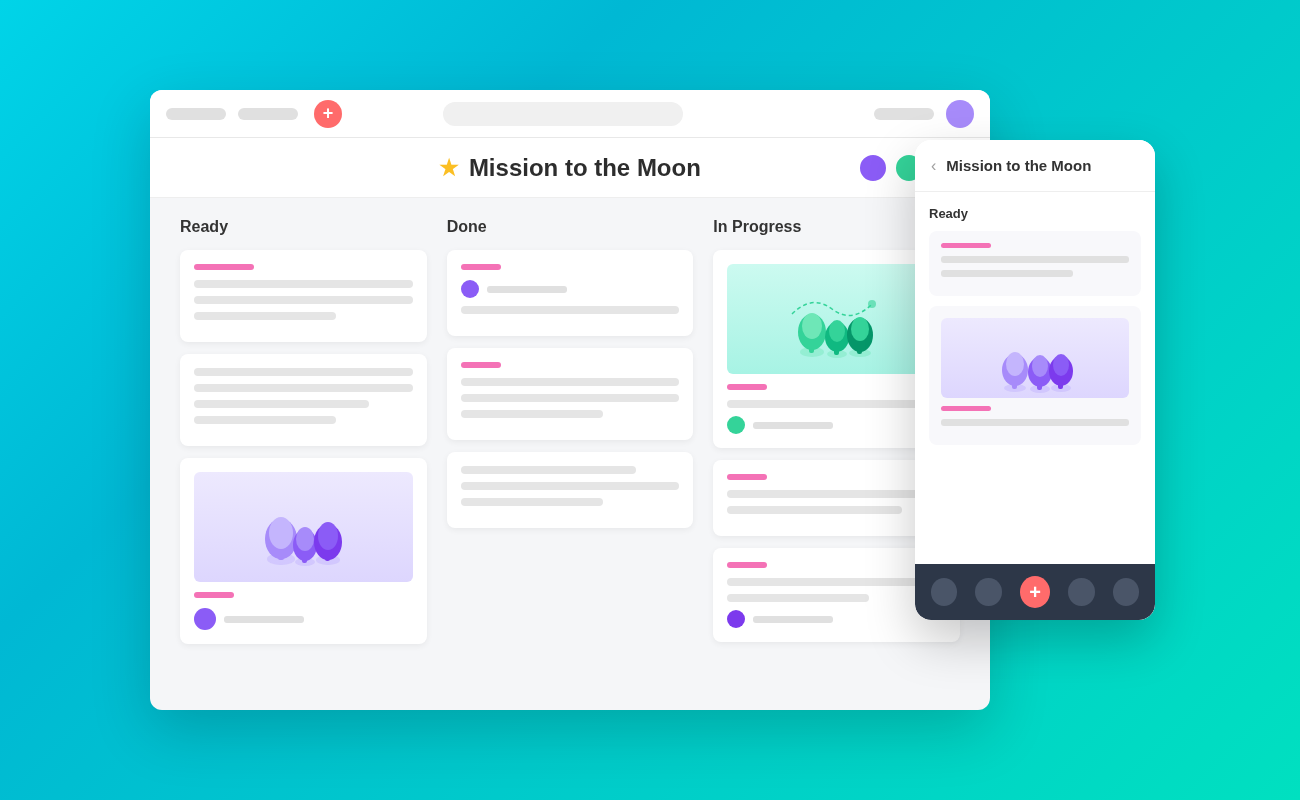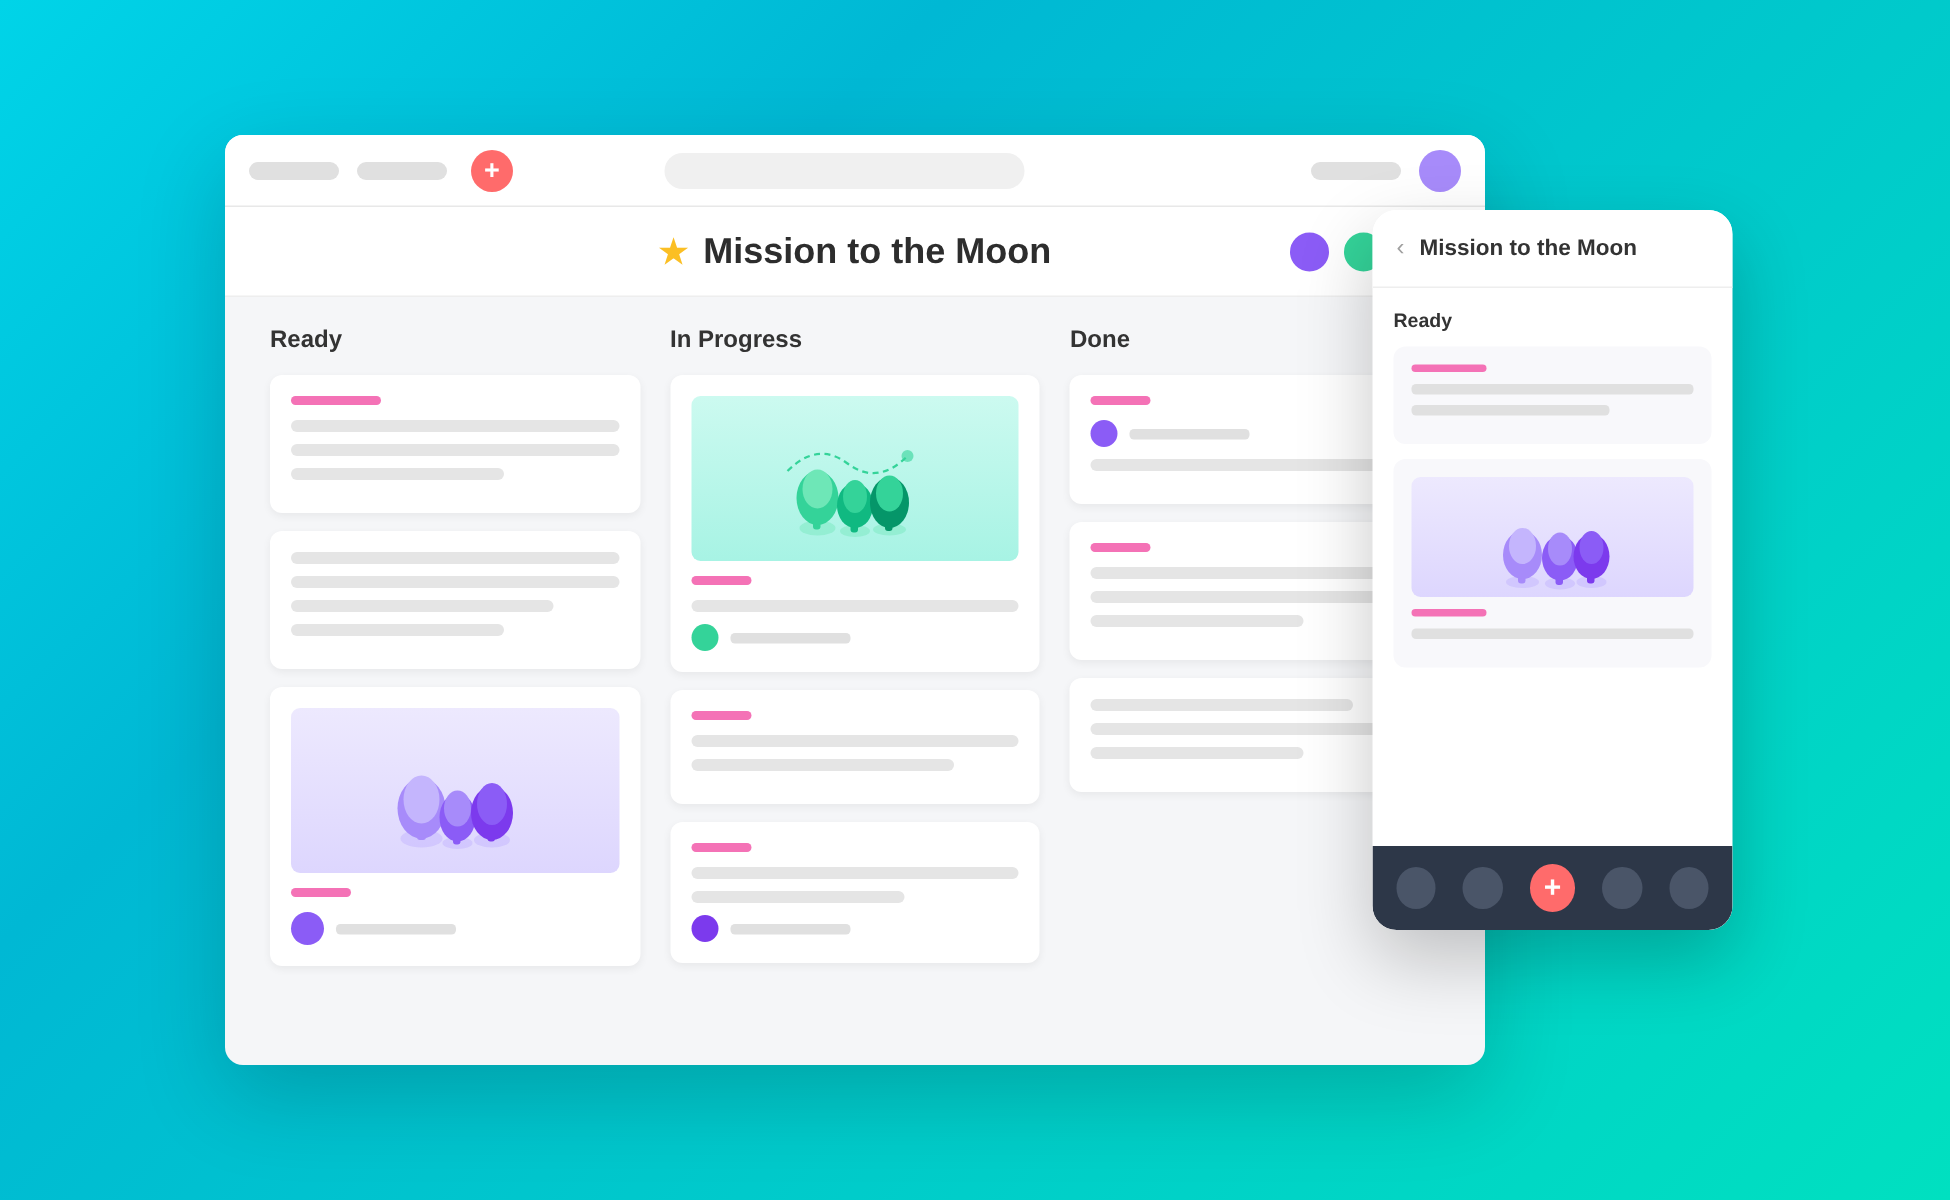--- a/index.html
+++ b/index.html
@@ -417,20 +417,46 @@
         </div>
         <div class="card-tag card-tag-sm"></div>
         <div class="card-footer">
           <div class="card-avatar"></div>
           <div class="card-name-line"></div>
         </div>
       </div>
     </div>
 
     <div class="kanban-column">
+      <div class="column-title">Done</div>
+
+      <div class="kanban-card">
+        <div class="card-tag card-tag-sm"></div>
+        <div style="display:flex; align-items:center; gap:8px; margin-bottom:8px;">
+          <div class="card-avatar-sm" style="background:#8b5cf6;"></div>
+          <div class="card-name-line"></div>
+        </div>
+        <div class="card-line card-line-full"></div>
+      </div>
+
+      <div class="kanban-card">
+        <div class="card-tag card-tag-sm"></div>
+        <div class="card-line card-line-full"></div>
+        <div class="card-line card-line-full"></div>
+        <div class="card-line card-line-short"></div>
+      </div>
+
+      <div class="kanban-card">
+        <div class="card-line card-line-medium"></div>
+        <div class="card-line card-line-full"></div>
+        <div class="card-line card-line-short"></div>
+      </div>
+    </div>
+
+    <div class="kanban-column">
       <div class="column-title">In Progress</div>
 
       <div class="kanban-card">
         <div class="card-image card-image-green">
           <svg width="130" height="100" viewBox="0 0 130 100" fill="none" xmlns="http://www.w3.org/2000/svg">
 
             <path d="M20 40 Q40 20 60 35 Q80 50 100 30" stroke="#34d399" stroke-width="1.5" stroke-dasharray="4 3" fill="none"></path>
             <circle cx="100" cy="30" r="4" fill="#34d399" opacity="0.6"></circle>
 
             <ellipse cx="40" cy="78" rx="12" ry="5" fill="#6ee7b7" opacity="0.4"></ellipse>
@@ -462,46 +488,20 @@
       </div>
 
       <div class="kanban-card">
         <div class="card-tag card-tag-sm"></div>
         <div class="card-line card-line-full"></div>
         <div class="card-line card-line-short"></div>
         <div class="card-footer">
           <div class="card-avatar-sm" style="background:#7c3aed;"></div>
           <div class="card-name-line"></div>
         </div>
-      </div>
-    </div>
-
-    <div class="kanban-column">
-      <div class="column-title">Done</div>
-
-      <div class="kanban-card">
-        <div class="card-tag card-tag-sm"></div>
-        <div style="display:flex; align-items:center; gap:8px; margin-bottom:8px;">
-          <div class="card-avatar-sm" style="background:#8b5cf6;"></div>
-          <div class="card-name-line"></div>
-        </div>
-        <div class="card-line card-line-full"></div>
-      </div>
-
-      <div class="kanban-card">
-        <div class="card-tag card-tag-sm"></div>
-        <div class="card-line card-line-full"></div>
-        <div class="card-line card-line-full"></div>
-        <div class="card-line card-line-short"></div>
-      </div>
-
-      <div class="kanban-card">
-        <div class="card-line card-line-medium"></div>
-        <div class="card-line card-line-full"></div>
-        <div class="card-line card-line-short"></div>
       </div>
     </div>
 
   </div>
 </div>
 
 <div class="mobile-panel">
 
   <div class="mobile-header">
     <span class="back-arrow">‹</span>

